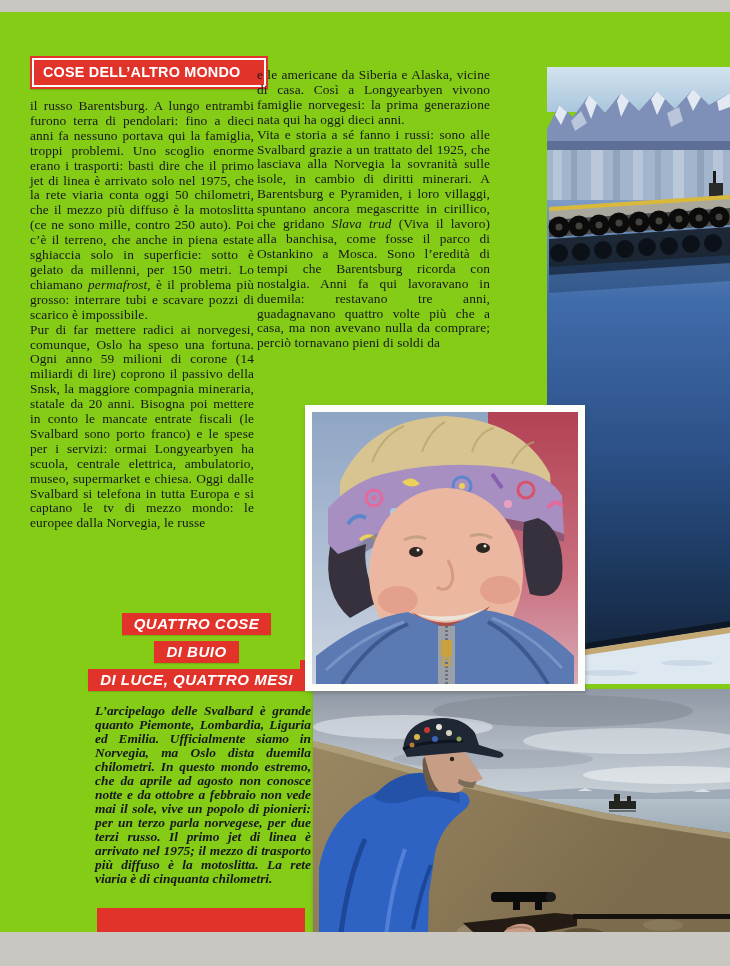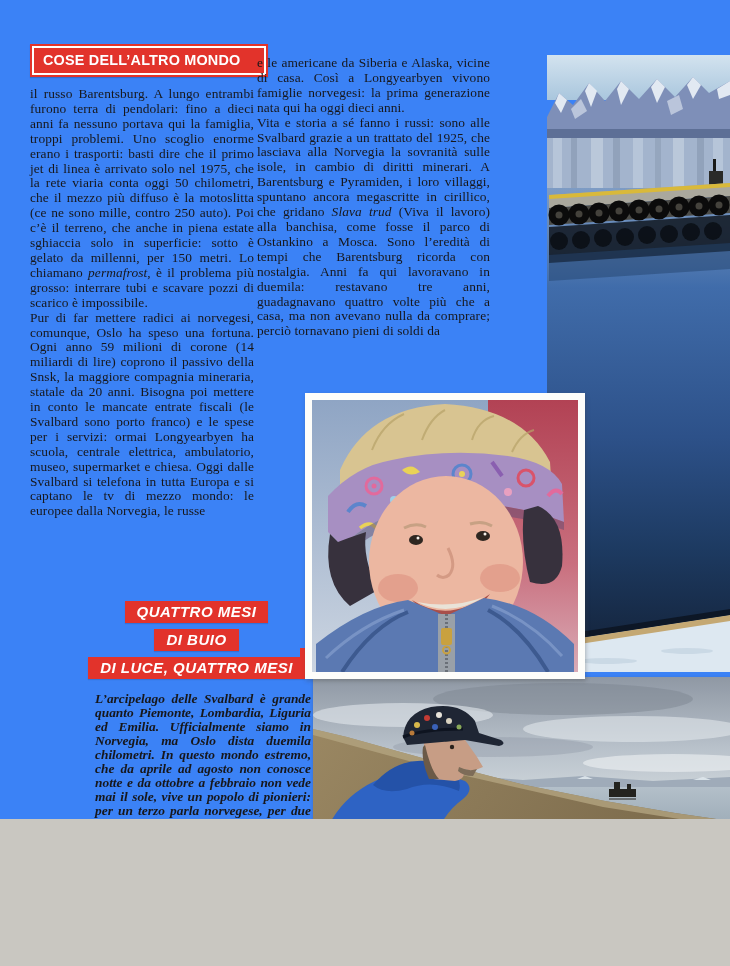--- a/index.html
+++ b/index.html
@@ -1,18 +1,18 @@
 <!DOCTYPE html>
 <html lang="it"><head>
 <meta charset="utf-8">
 <style>
   html,body{margin:0;padding:0;background:#c9c7c1;}
   .page{
-    position:relative;width:730px;height:819px;margin:0 auto;
-    background:#3b82f6;overflow:hidden;
+    position:relative;width:730px;height:920px;margin:12px auto;
+    background:#84cc16;overflow:hidden;
     font-family:"Liberation Serif",serif;color:#17171a;
   }
   
   .kicker-box{position:absolute;left:30px;top:44px;background:#e2332b;padding:2px;box-shadow:0 1px 1px rgba(0,0,0,.15);}
   .kicker-inner{border:2px solid #ffffff;background:#e2332b;padding:3px 9px 4px;}
   .kicker-text{
     display:inline-block;color:#fff;font-family:"Liberation Sans",sans-serif;
     font-weight:bold;font-size:15.5px;line-height:18px;white-space:nowrap;
     transform:scaleX(.93);transform-origin:left center;letter-spacing:.2px;
   }
@@ -317,21 +317,21 @@
         </g>
         <g>
           <ellipse cx="206" cy="246" rx="17" ry="11" fill="#c79d85" transform="rotate(-12 206 246)"></ellipse>
           <path d="M194,240 q12,-4 24,0" stroke="#a87e66" stroke-width="2" fill="none"></path>
         </g>
       </g>
     </svg>
   </div>
 
   <div class="sidebar">
-    <div class="bar-row"><span class="bar">QUATTRO MESI</span></div>
+    <div class="bar-row"><span class="bar">QUATTRO COSE</span></div>
     <div class="bar-row"><span class="bar">DI BUIO</span></div>
     <div class="bar-row"><span class="bar">DI LUCE, QUATTRO MESI</span></div>
     <div class="sidebar-body">
         <p><i>L’arcipelago delle Svalbard è grande quanto Piemonte, Lombardia, Liguria ed Emilia. Ufficialmente siamo in Norvegia, ma Oslo dista duemila chilometri. In questo mondo estremo, che da aprile ad agosto non conosce notte e da ottobre a febbraio non vede mai il sole, vive un popolo di pionieri: per un terzo parla norvegese, per due terzi russo. Il primo jet di linea è arrivato nel 1975; il mezzo di trasporto più diffuso è la motoslitta. La rete viaria è di cinquanta chilometri.</i></p>
       </div>
   </div>
   <div class="red-bar"></div>
   <div class="red-mark"></div>
 
   <div class="page-number">84</div>

